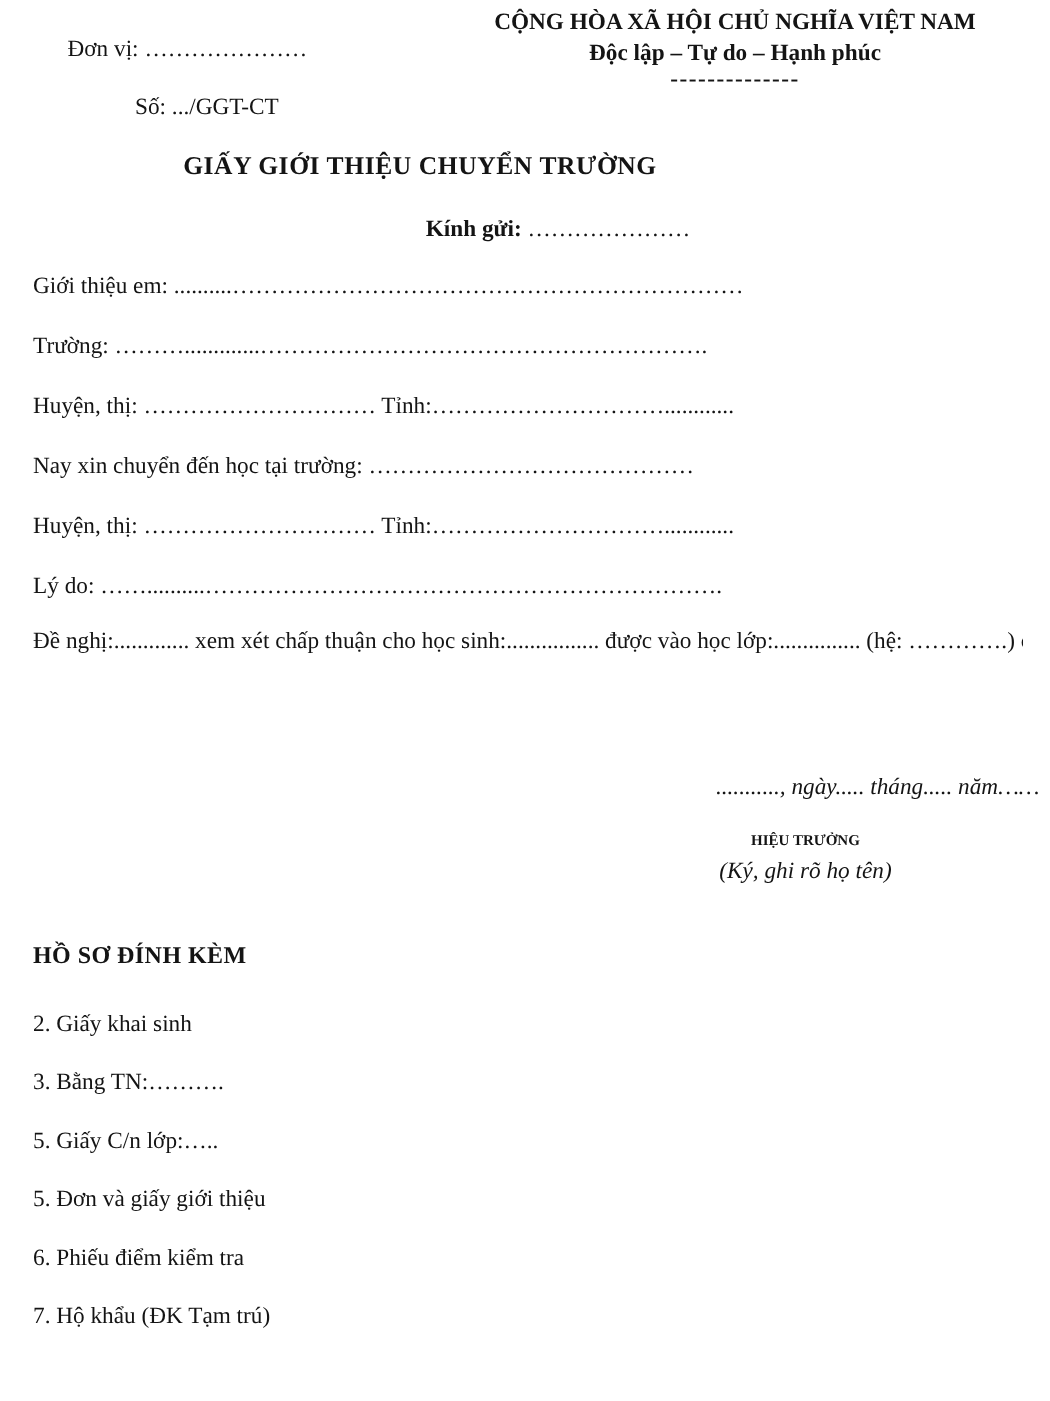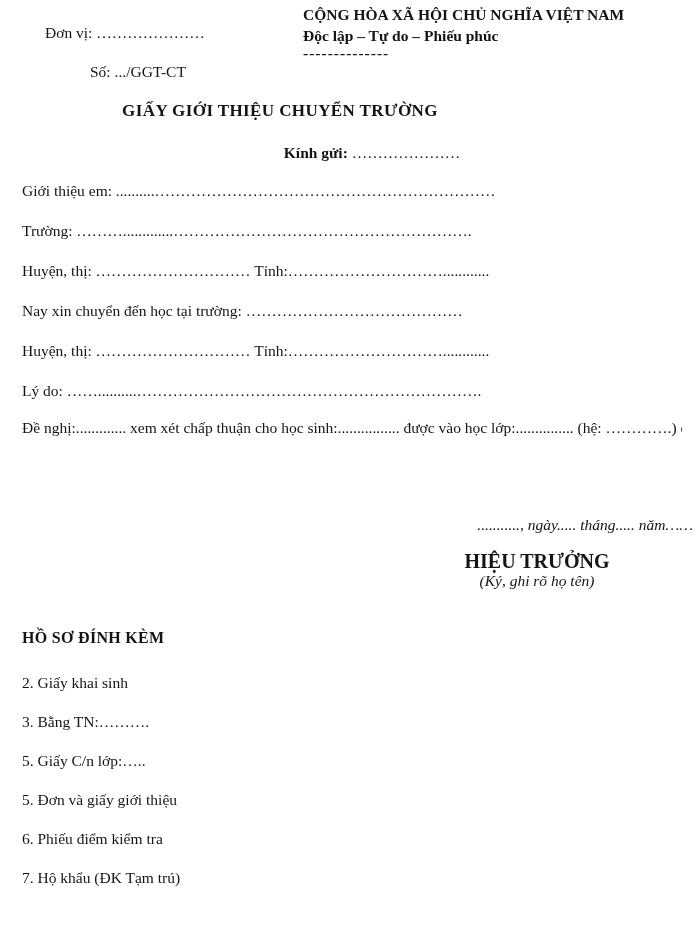--- a/index.html
+++ b/index.html
@@ -29,21 +29,21 @@
     left: 90px;
     top: 63px;
     white-space: nowrap;
   }
   
   .nat-header {
     position: absolute;
     left: 303px;
     top: 4px;
     width: 374px;
-    text-align: left;
+    text-align: center;
     line-height: 21px;
   }
   .nat-header .nh-line { font-weight: bold; }
   .nat-header .nh-sep  { font-weight: bold; letter-spacing: 1px; line-height: 14px; }
   
   .doc-title {
     position: absolute;
     left: 0;
     top: 101px;
     width: 560px;
@@ -90,21 +90,21 @@
   }
   
   .signature {
     position: absolute;
     left: 427px;
     top: 551px;
     width: 220px;
     text-align: center;
     line-height: 20px;
   }
-  .signature .sig-title { font-weight: bold; font-size: 20px; }
+  .signature .sig-title { font-weight: bold; font-size: 10px; }
   .signature .sig-note  { font-style: italic; text-align: center; }
   
   .attach-heading {
     position: absolute;
     left: 22px;
     top: 629px;
     font-weight: bold;
     font-size: 16px;
     letter-spacing: 0.3px;
   }
@@ -125,21 +125,21 @@
 </head>
 <body>
 
 <div class="page">
 
   <div class="unit-line">Đơn vị: …………………</div>
   <div class="doc-number">Số: .../GGT-CT</div>
 
   <div class="nat-header">
     <div class="nh-line">CỘNG HÒA XÃ HỘI CHỦ NGHĨA VIỆT NAM</div>
-    <div class="nh-line">Độc lập – Tự do – Phiếu phúc</div>
+    <div class="nh-line">Độc lập – Tự do – Hạnh phúc</div>
     <div class="nh-sep">--------------</div>
   </div>
 
   <div class="doc-title">GIẤY GIỚI THIỆU CHUYỂN TRƯỜNG</div>
 
   <div class="salutation">
     <span class="sal-label">Kính gửi:</span><span> …………………</span>
   </div>
 
   <div class="form-lines">

